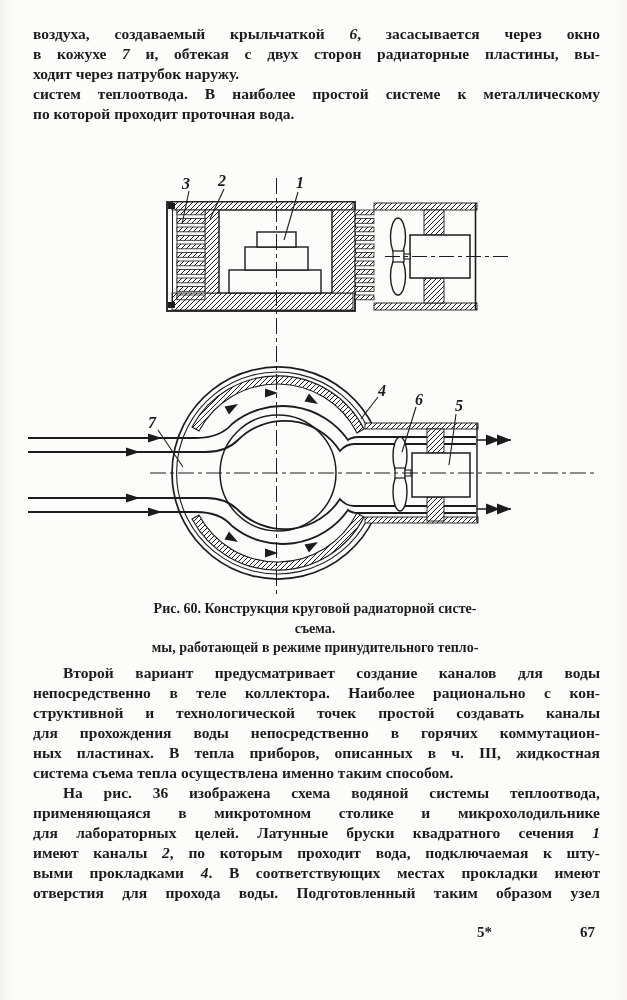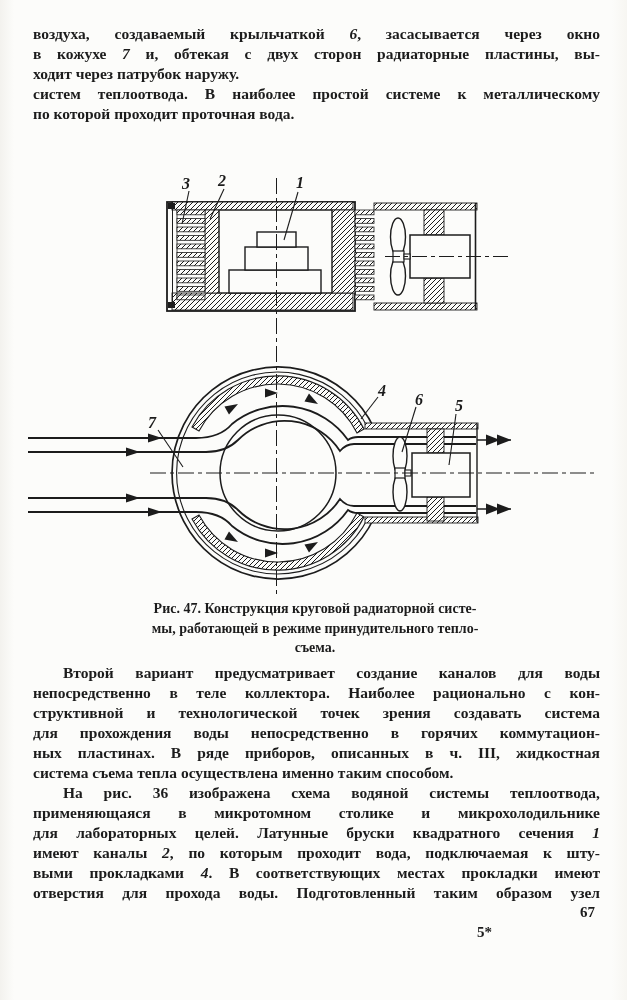--- a/index.html
+++ b/index.html
@@ -14,21 +14,21 @@
   .textblock{position:absolute;left:33px;width:567px;font-size:15.5px;}
   #tb-top{top:24px;}
   #tb-bottom{top:663px;}
   .line{height:20px;line-height:20px;text-align:justify;text-align-last:justify;overflow:hidden;}
   .line.last{text-align-last:left;}
   .line.ind{text-indent:30px;}
   .it{font-style:italic;}
   .caption{position:absolute;top:599px;left:97px;width:436px;font-size:14px;line-height:19.5px;text-align:center;}
   .footer-item{position:absolute;font-size:15px;}
   #sig{left:477px;top:924px;}
-  #pageno{left:580px;top:904px;}
+  #pageno{left:580px;top:924px;}
   svg text{font-family:"Liberation Serif","DejaVu Serif",serif;font-style:italic;font-weight:bold;font-size:16px;fill:#1c1c1c;}
 </style>
 </head>
 <body>
 
 <div class="page">
 
   <div class="textblock" id="tb-top">
       <div>
         <div class="line"><span>воздуха, создаваемый крыльчаткой </span><span class="it">6</span><span>, засасывается через окно</span></div>
@@ -187,32 +187,32 @@
       <text x="218" y="186">2</text>
       <text x="296" y="188">1</text>
       <text x="148" y="428">7</text>
       <text x="378" y="396">4</text>
       <text x="415" y="405">6</text>
       <text x="455" y="411">5</text>
     </g>
   </svg>
 
   <div class="caption">
-    <div>Рис. 47. Конструкция круговой радиаторной систе-</div>
+    <div>Рис. 60. Конструкция круговой радиаторной систе-</div>
+    <div>съема.</div>
     <div>мы, работающей в режиме принудительного тепло-</div>
-    <div>съема.</div>
   </div>
 
   <div class="textblock" id="tb-bottom">
       <div>
         <div class="line ind"><span>Второй вариант предусматривает создание каналов для воды</span></div>
         <div class="line"><span>непосредственно в теле коллектора. Наиболее рационально с кон-</span></div>
-        <div class="line"><span>структивной и технологической точек зрения создавать система</span></div>
+        <div class="line"><span>структивной и технологической точек простой создавать каналы</span></div>
         <div class="line"><span>для прохождения воды непосредственно в горячих коммутацион-</span></div>
-        <div class="line"><span>ных пластинах. В ряде приборов, описанных в ч. III, жидкостная</span></div>
+        <div class="line"><span>ных пластинах. В тепла приборов, описанных в ч. III, жидкостная</span></div>
         <div class="line last"><span>система съема тепла осуществлена именно таким способом.</span></div>
       </div>
       <div>
         <div class="line ind"><span>На рис. 36 изображена схема водяной системы теплоотвода,</span></div>
         <div class="line"><span>применяющаяся в микротомном столике и микрохолодильнике</span></div>
         <div class="line"><span>для лабораторных целей. Латунные бруски квадратного сечения </span><span class="it">1</span></div>
         <div class="line"><span>имеют каналы </span><span class="it">2</span><span>, по которым проходит вода, подключаемая к шту-</span></div>
         <div class="line"><span>выми прокладками </span><span class="it">4</span><span>. В соответствующих местах прокладки имеют</span></div>
         <div class="line"><span>отверстия для прохода воды. Подготовленный таким образом узел</span></div>
       </div>

